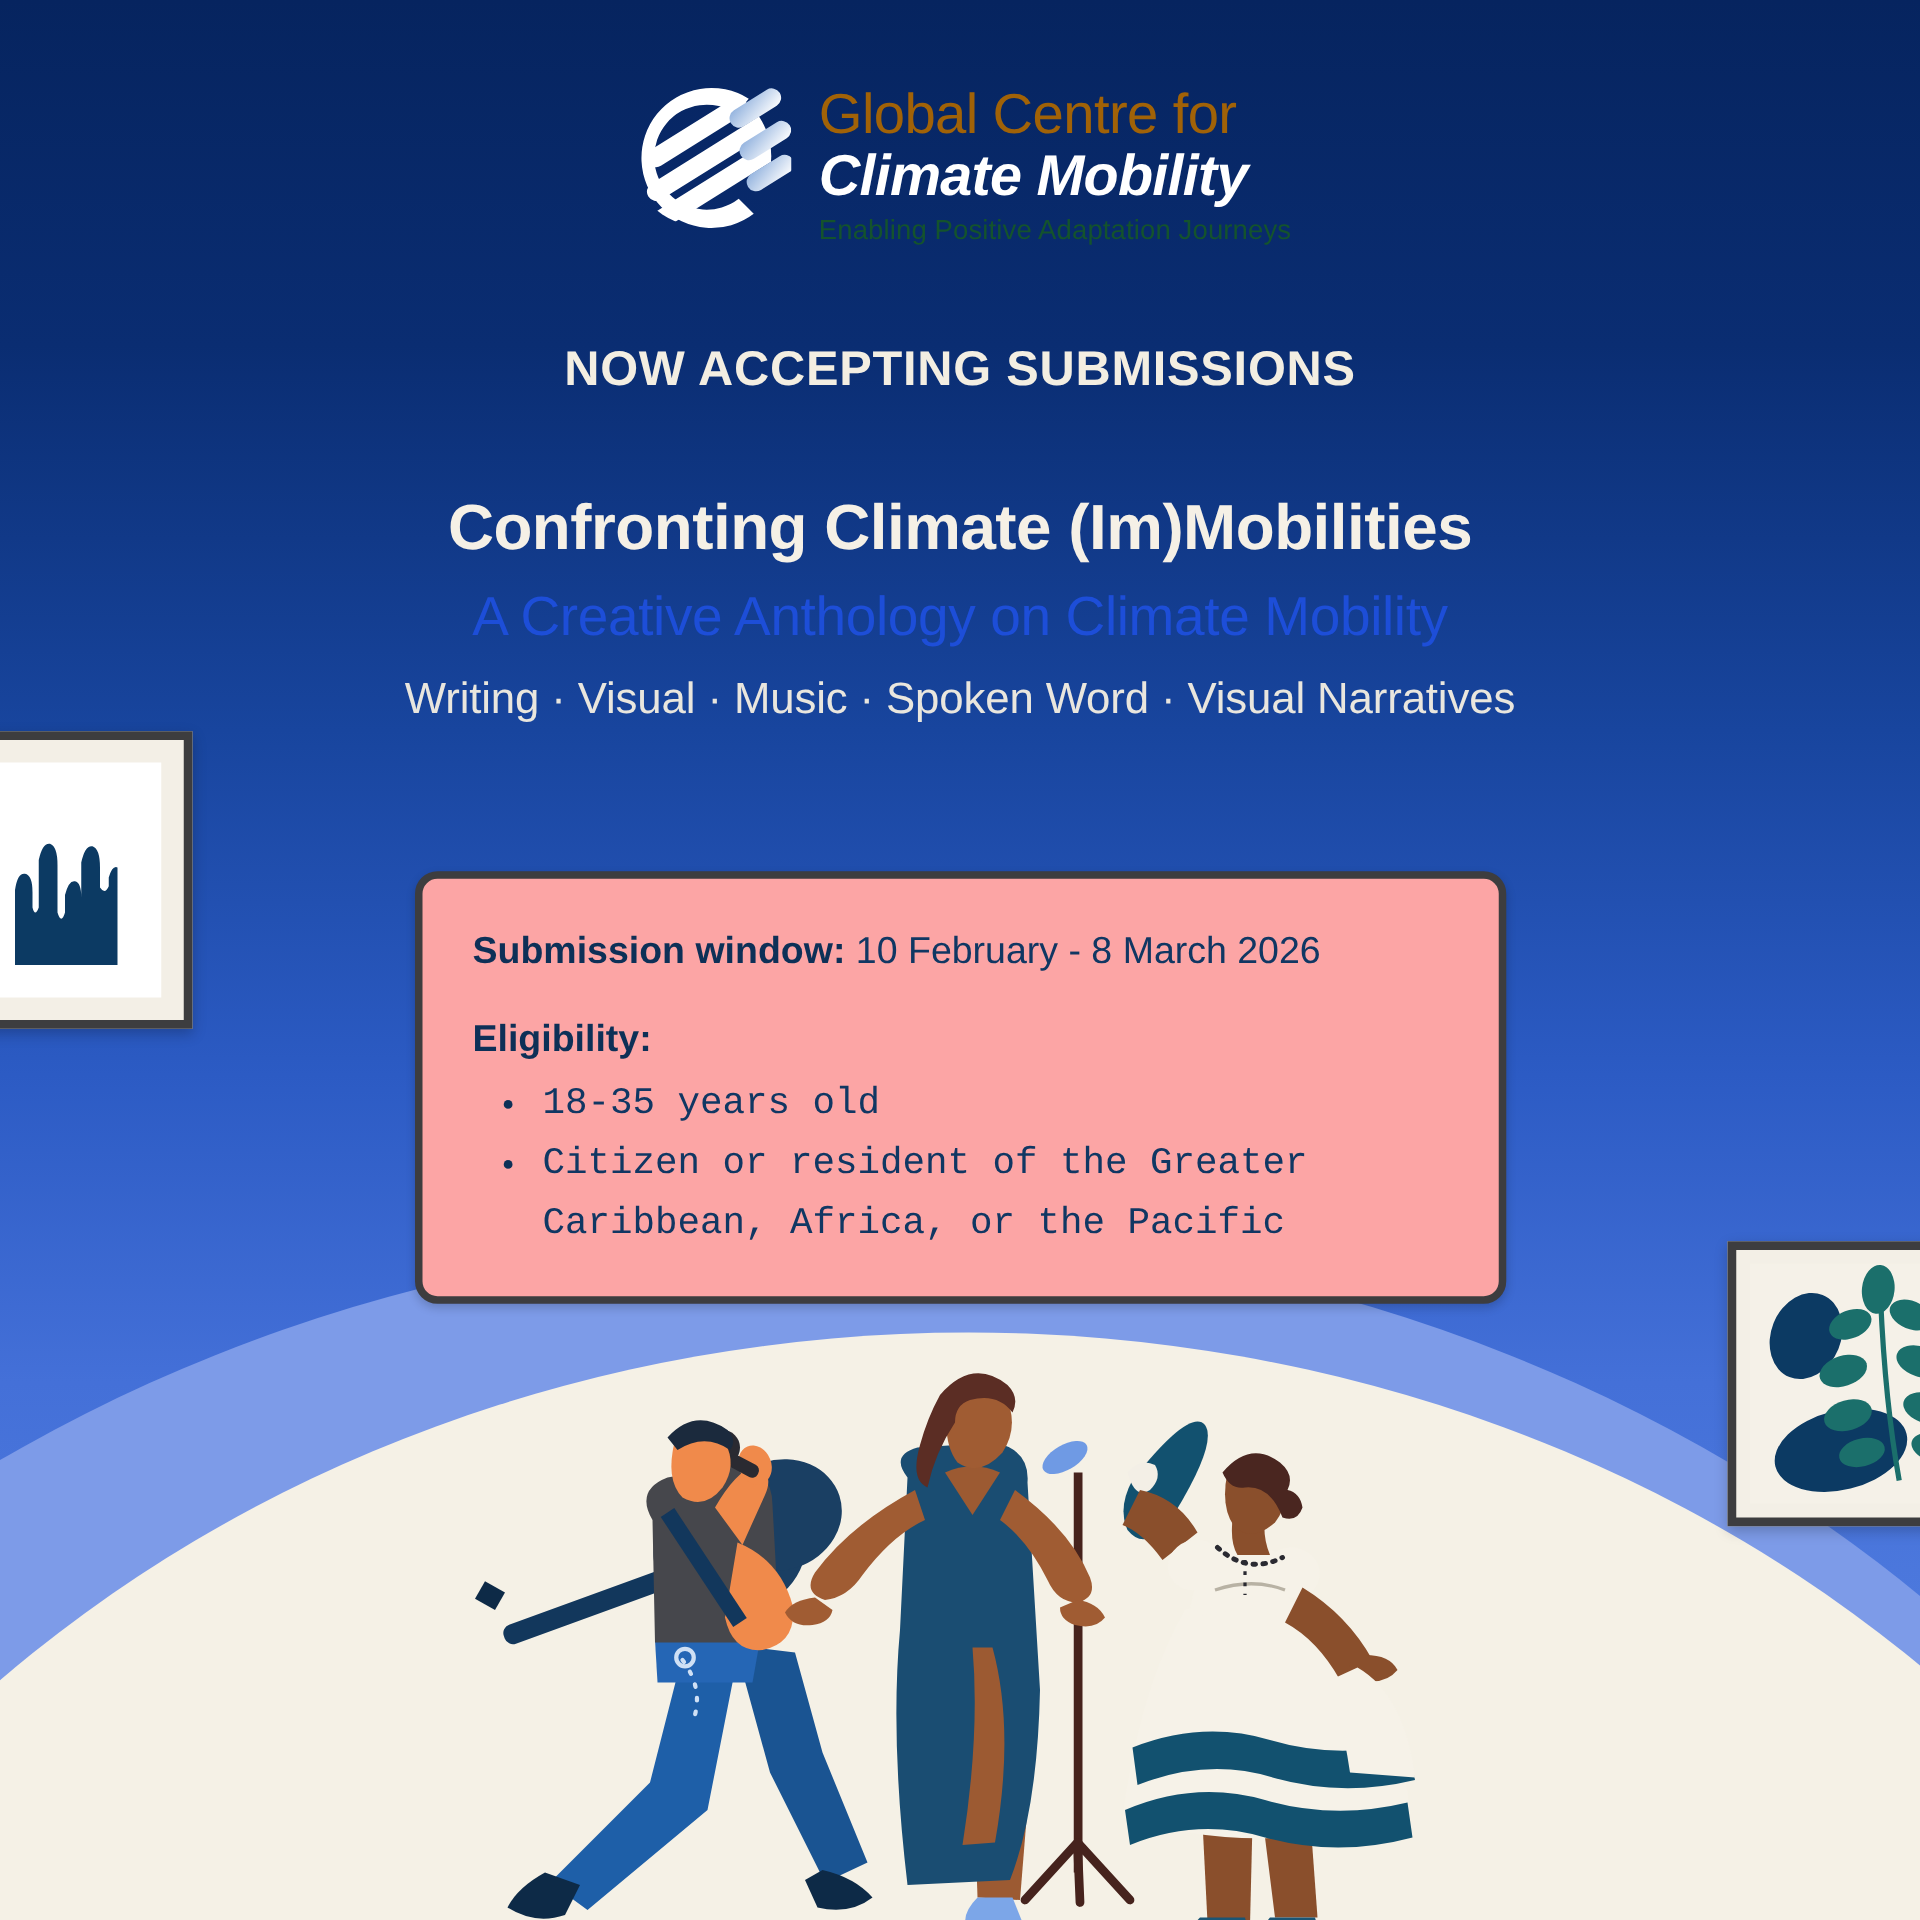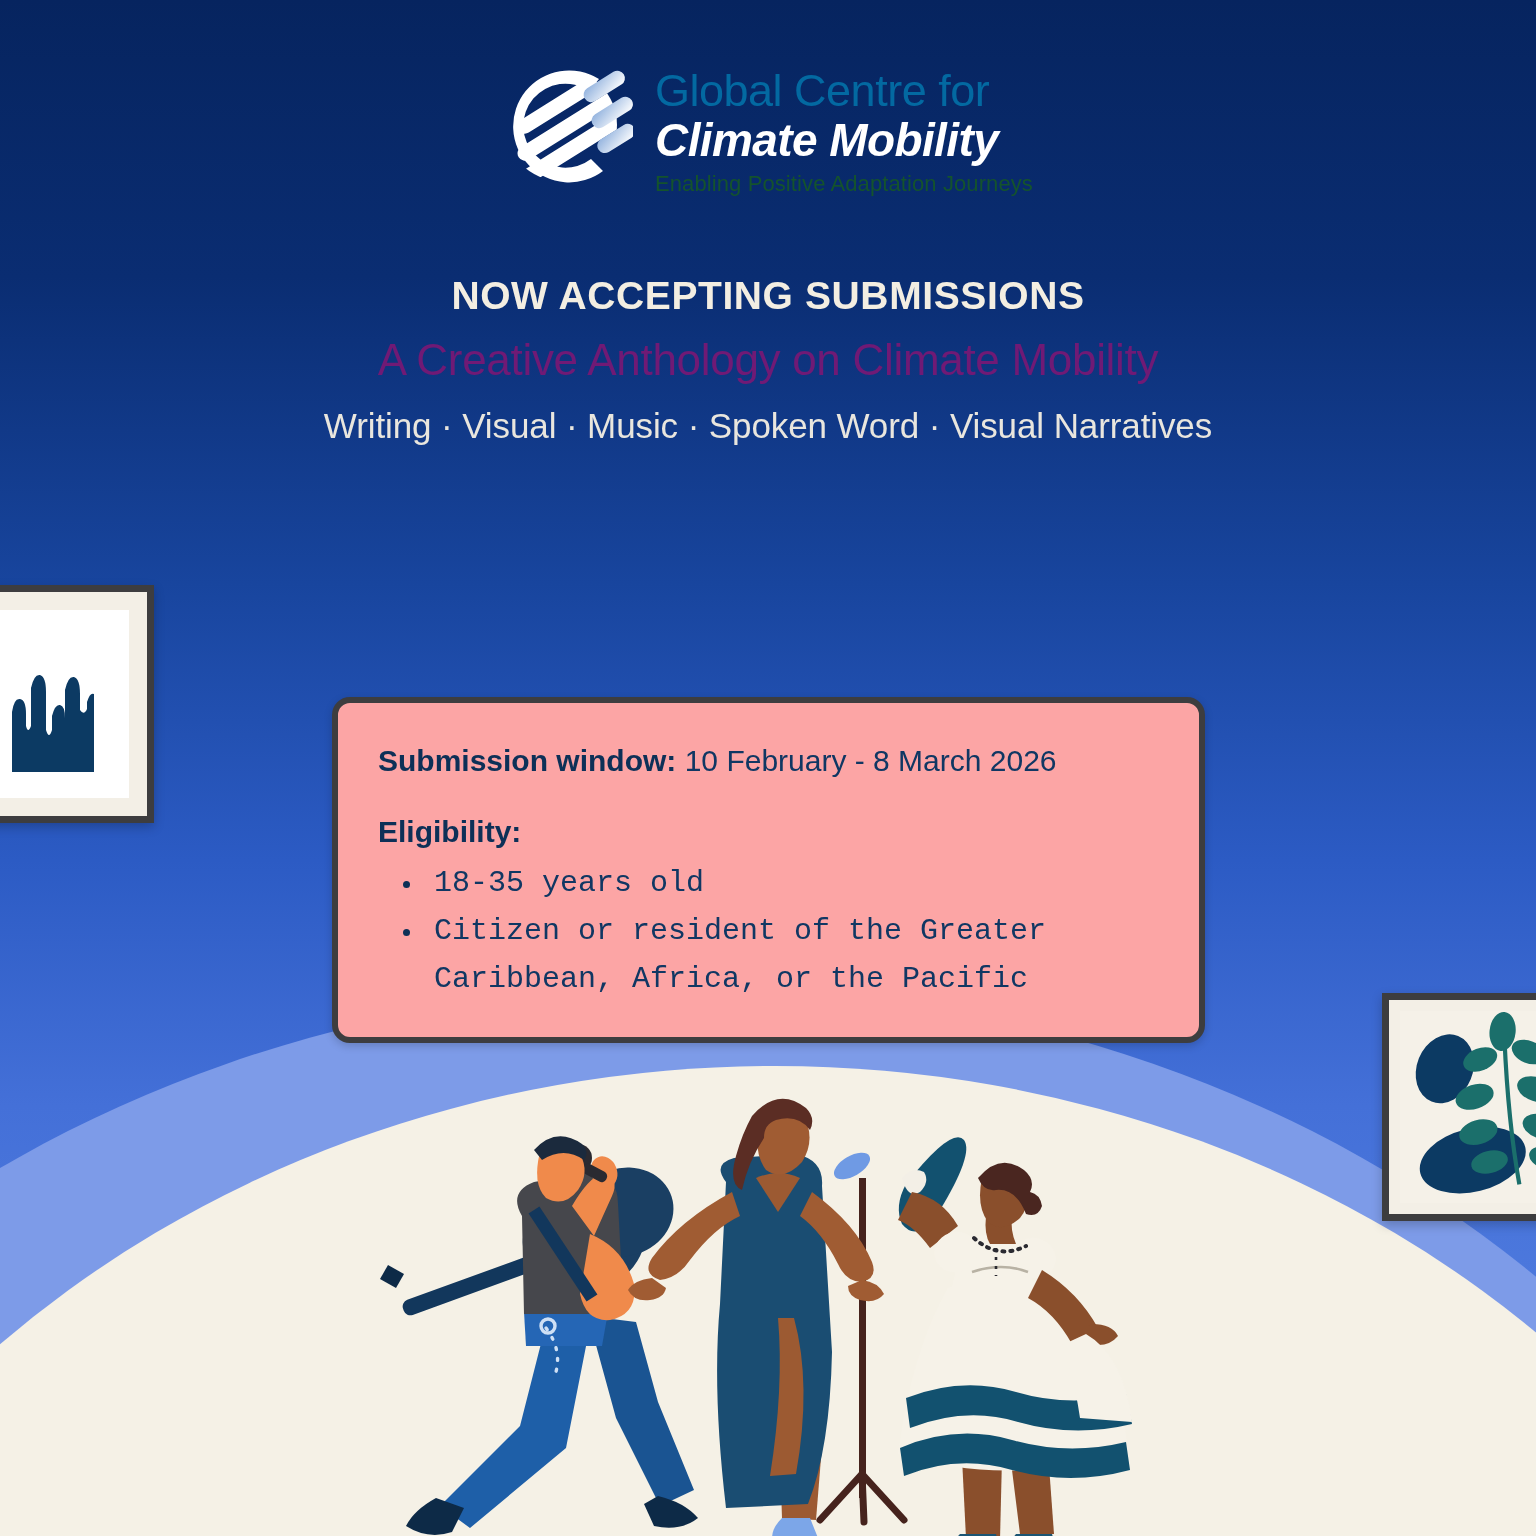--- a/index.html
+++ b/index.html
@@ -28,21 +28,21 @@
 
   
   .logo-block{
     position:absolute; top:55px; left:0; right:0;
     display:flex; justify-content:center; align-items:flex-start;
     gap:22px; z-index:20;
   }
   .logo-mark{ width:130px; height:140px; flex:none; }
   .logo-text{ padding-top:12px; }
   .logo-line1{
-    font-size:45px; font-weight:400; color:#0369a1;
+    font-size:45px; font-weight:400; color:#a16207;
     letter-spacing:-0.5px; line-height:1.06;
   }
   .logo-line2{
     font-size:46px; font-weight:700; color:#ffffff;
     letter-spacing:-0.6px; line-height:1.12;font-style:italic;
   }
   .logo-tag{
     font-size:22px; font-weight:400; color:#14532d;
     letter-spacing:0.1px; margin-top:5px;
   }
@@ -56,21 +56,21 @@
     font-size:39px; font-weight:700; color:#f3eee2;
     letter-spacing:0.6px; line-height:1.1;
   }
   .title{
     margin-top:75px;
     font-size:51px; font-weight:700; color:#f5f0e6;
     letter-spacing:-0.4px; line-height:1.15;
   }
   .subtitle{
     margin-top:16px;
-    font-size:44px; font-weight:400; color:#701a75;
+    font-size:44px; font-weight:400; color:#1d4ed8;
     letter-spacing:-0.3px; line-height:1.2;
   }
   .disciplines{
     margin-top:18px;
     font-size:35px; font-weight:400; color:#e9e6de;
     letter-spacing:-0.1px; line-height:1.2;
   }
 
   
   .info-card{
@@ -153,20 +153,21 @@
   </svg>
   <div class="logo-text">
     <div class="logo-line1">Global Centre for</div>
     <div class="logo-line2">Climate Mobility</div>
     <div class="logo-tag">Enabling Positive Adaptation Journeys</div>
   </div>
 </div>
 
 <div class="headline-wrap">
   <div class="kicker">NOW ACCEPTING SUBMISSIONS</div>
+  <div class="title">Confronting Climate (Im)Mobilities</div>
   <div class="subtitle">A Creative Anthology on Climate Mobility</div>
   <div class="disciplines">Writing · Visual · Music · Spoken Word · Visual Narratives</div>
 </div>
 
 <div class="info-card">
   <div class="card-line">
     <b>Submission window:</b>
     <span>10 February - 8 March 2026</span>
   </div>
   <div class="elig-head">Eligibility:</div>

